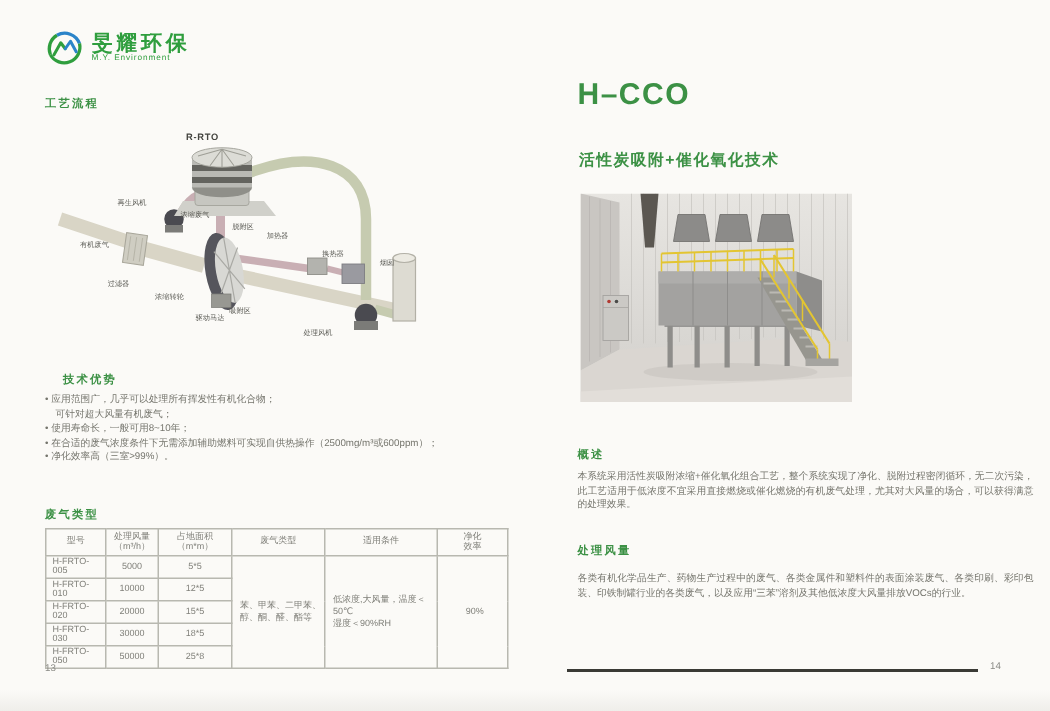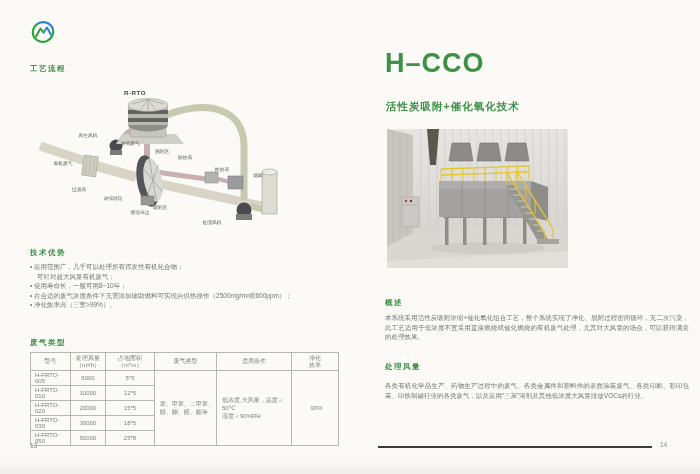--- a/index.html
+++ b/index.html
@@ -51,21 +51,21 @@
   .sel-table td.eff{text-align:center;}
   .c1{width:40px}.c2{width:35px}.c3{width:49px}.c4{width:62px}.c5{width:75px}.c6{width:47px}
 
   .page-num{position:absolute;font-size:6.5px;color:#8a8a85;}
   .page-num.pl{left:30px;top:442px;}
   .page-num.pr{left:310px;top:441px;}
   .footer-line{position:absolute;left:28px;top:446px;width:274px;height:1.5px;
     background:var(--line,#3a3a35);}
 
   
-  .hcco-title{position:absolute;left:35px;top:48px;font-size:27px;font-weight:bold;
+  .hcco-title{position:absolute;left:35px;top:48px;font-size:20px;font-weight:bold;
     color:var(--title-green,#3c9145);letter-spacing:1px;line-height:30px;}
   .hcco-sub{position:absolute;left:36px;top:100px;font-size:10.5px;font-weight:bold;
     color:var(--title-green,#3c9145);letter-spacing:1px;}
   .photo{position:absolute;left:37px;top:129px;width:181px;height:139px;}
   .para{position:absolute;font-size:6.5px;line-height:9.5px;color:var(--text,#75756d);
     width:304px;text-align:justify;}
   .ov-title{left:35px;top:298px;}
   .ov-body{left:35px;top:313px;}
   .ap-title{left:35px;top:362px;}
   .ap-body{left:35px;top:381px;}
@@ -76,20 +76,24 @@
 <div class="page left">
 
   <div class="logo">
     <svg width="26" height="26" viewBox="0 0 26 26">
       <path d="M3.6,17.5 A10.5,10.5 0 0 1 8,4.5" fill="none" class="st-green" stroke-width="2.2"></path>
       <path d="M8,4.5 A10.5,10.5 0 0 1 23,10" fill="none" class="st-blue" stroke-width="2.2"></path>
       <path d="M23,10 A10.5,10.5 0 0 1 3.6,17.5" fill="none" class="st-green" stroke-width="2.2"></path>
       <path d="M6,17.5 L10.5,9.5 L13.5,13.5" fill="none" class="st-green" stroke-width="2" stroke-linejoin="round" stroke-linecap="round"></path>
       <path d="M13.5,13.5 L17,8.5 L20.8,15.5" fill="none" class="st-blue" stroke-width="2" stroke-linejoin="round" stroke-linecap="round"></path>
     </svg>
+    <div>
+      <div class="cn">旻耀环保</div>
+      <div class="en">M.Y. Environment</div>
+    </div>
   </div>
 
   <div class="section-title" style="left:30px;top:64px;">工艺流程</div>
 
   <div class="diagram">
     <svg viewBox="0 0 292 168" width="292" height="168">
 
       <path d="M2,62 L56,80" stroke="#d9d5c6" stroke-width="9" fill="none"></path>
       <path d="M58,82 L98,93" stroke="#d9d5c6" stroke-width="10" fill="none"></path>
       <path d="M122,100 L228,123" stroke="#d9d5c6" stroke-width="9" fill="none"></path>
@@ -143,21 +147,21 @@
       <div class="dlabel" style="left: 184px; top: 85px;">换热器</div>
       <div class="dlabel" style="left: 25px; top: 79px;">有机废气</div>
       <div class="dlabel" style="left: 41px; top: 105px;">过滤器</div>
       <div class="dlabel" style="left: 75px; top: 114px;">浓缩转轮</div>
       <div class="dlabel" style="left: 102px; top: 128px;">驱动马达</div>
       <div class="dlabel" style="left: 122px; top: 123px;">吸附区</div>
       <div class="dlabel" style="left: 174px; top: 138px;">处理风机</div>
       <div class="dlabel" style="left: 220px; top: 91px;">烟囱</div>
     </div>
 
-  <div class="section-title" style="left:30px;top:248px;">技术优势</div>
+  <div class="section-title" style="left:42px;top:248px;">技术优势</div>
   <ul class="adv-list">
       <li class="b">应用范围广，几乎可以处理所有挥发性有机化合物；</li>
       <li>可针对超大风量有机废气；</li>
       <li class="b">使用寿命长，一般可用8~10年；</li>
       <li class="b">在合适的废气浓度条件下无需添加辅助燃料可实现自供热操作（2500mg/m³或600ppm）；</li>
       <li class="b">净化效率高（三室&gt;99%）。</li>
     </ul>
 
   <div class="section-title" style="left:30px;top:338px;">废气类型</div>
   <table class="sel-table">

